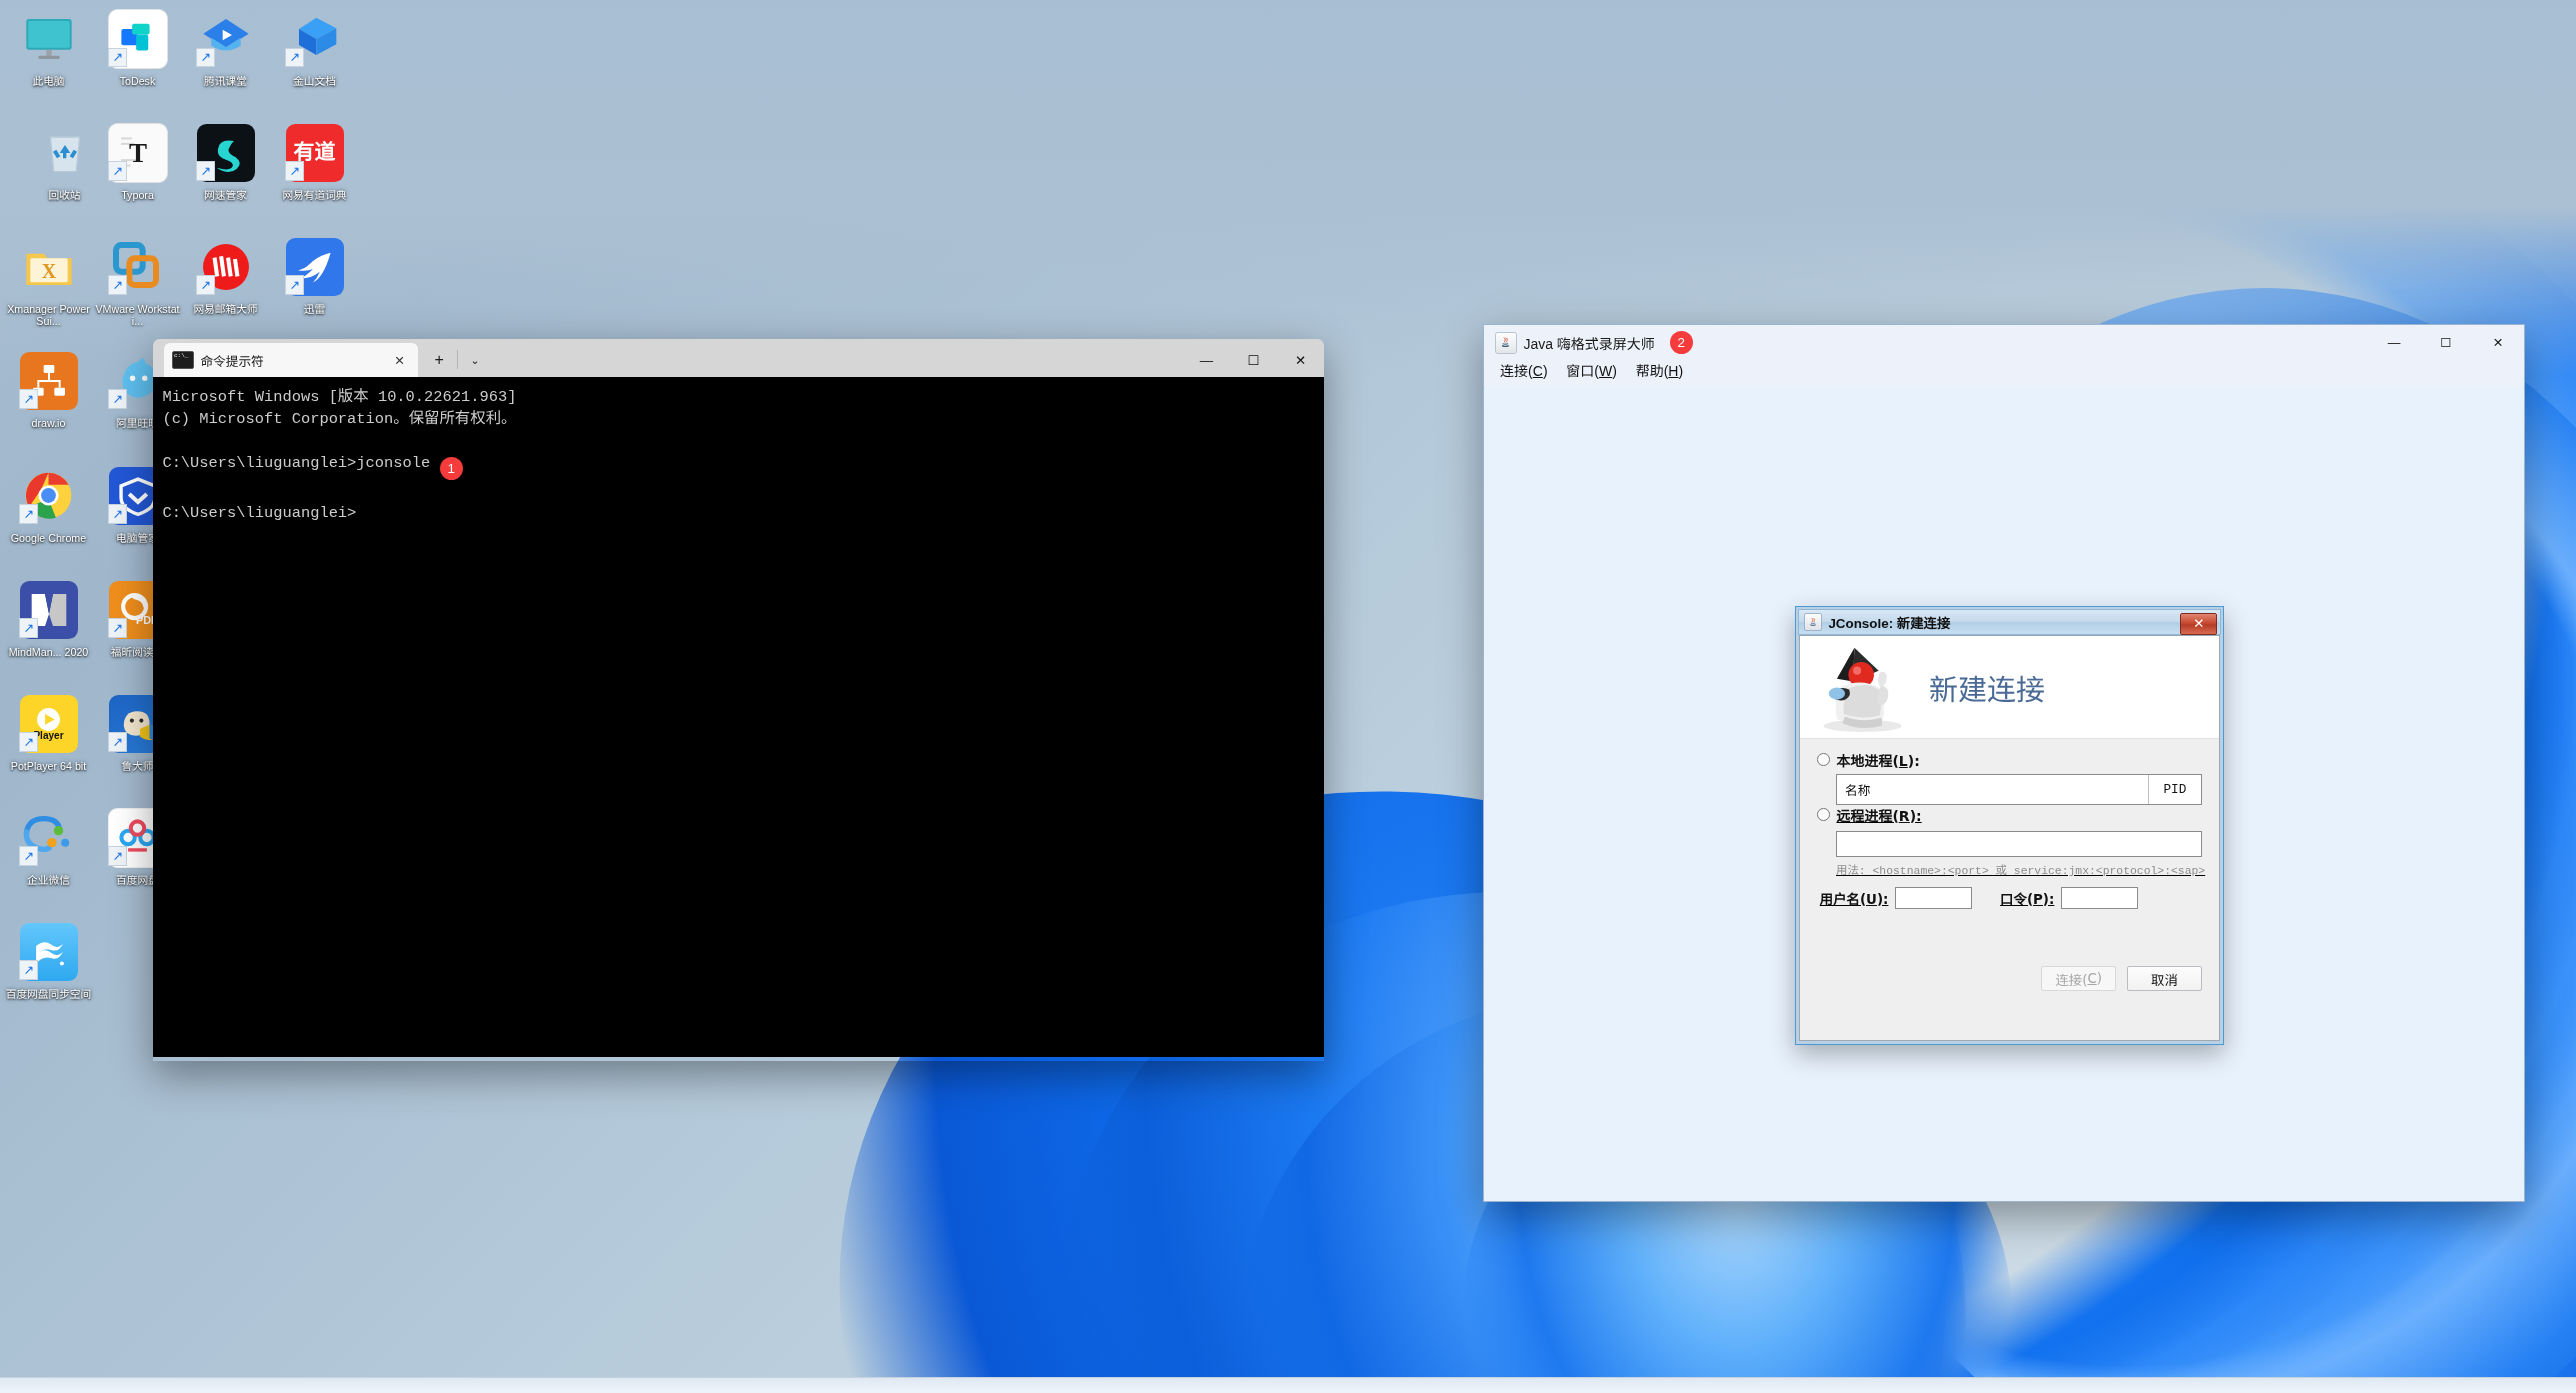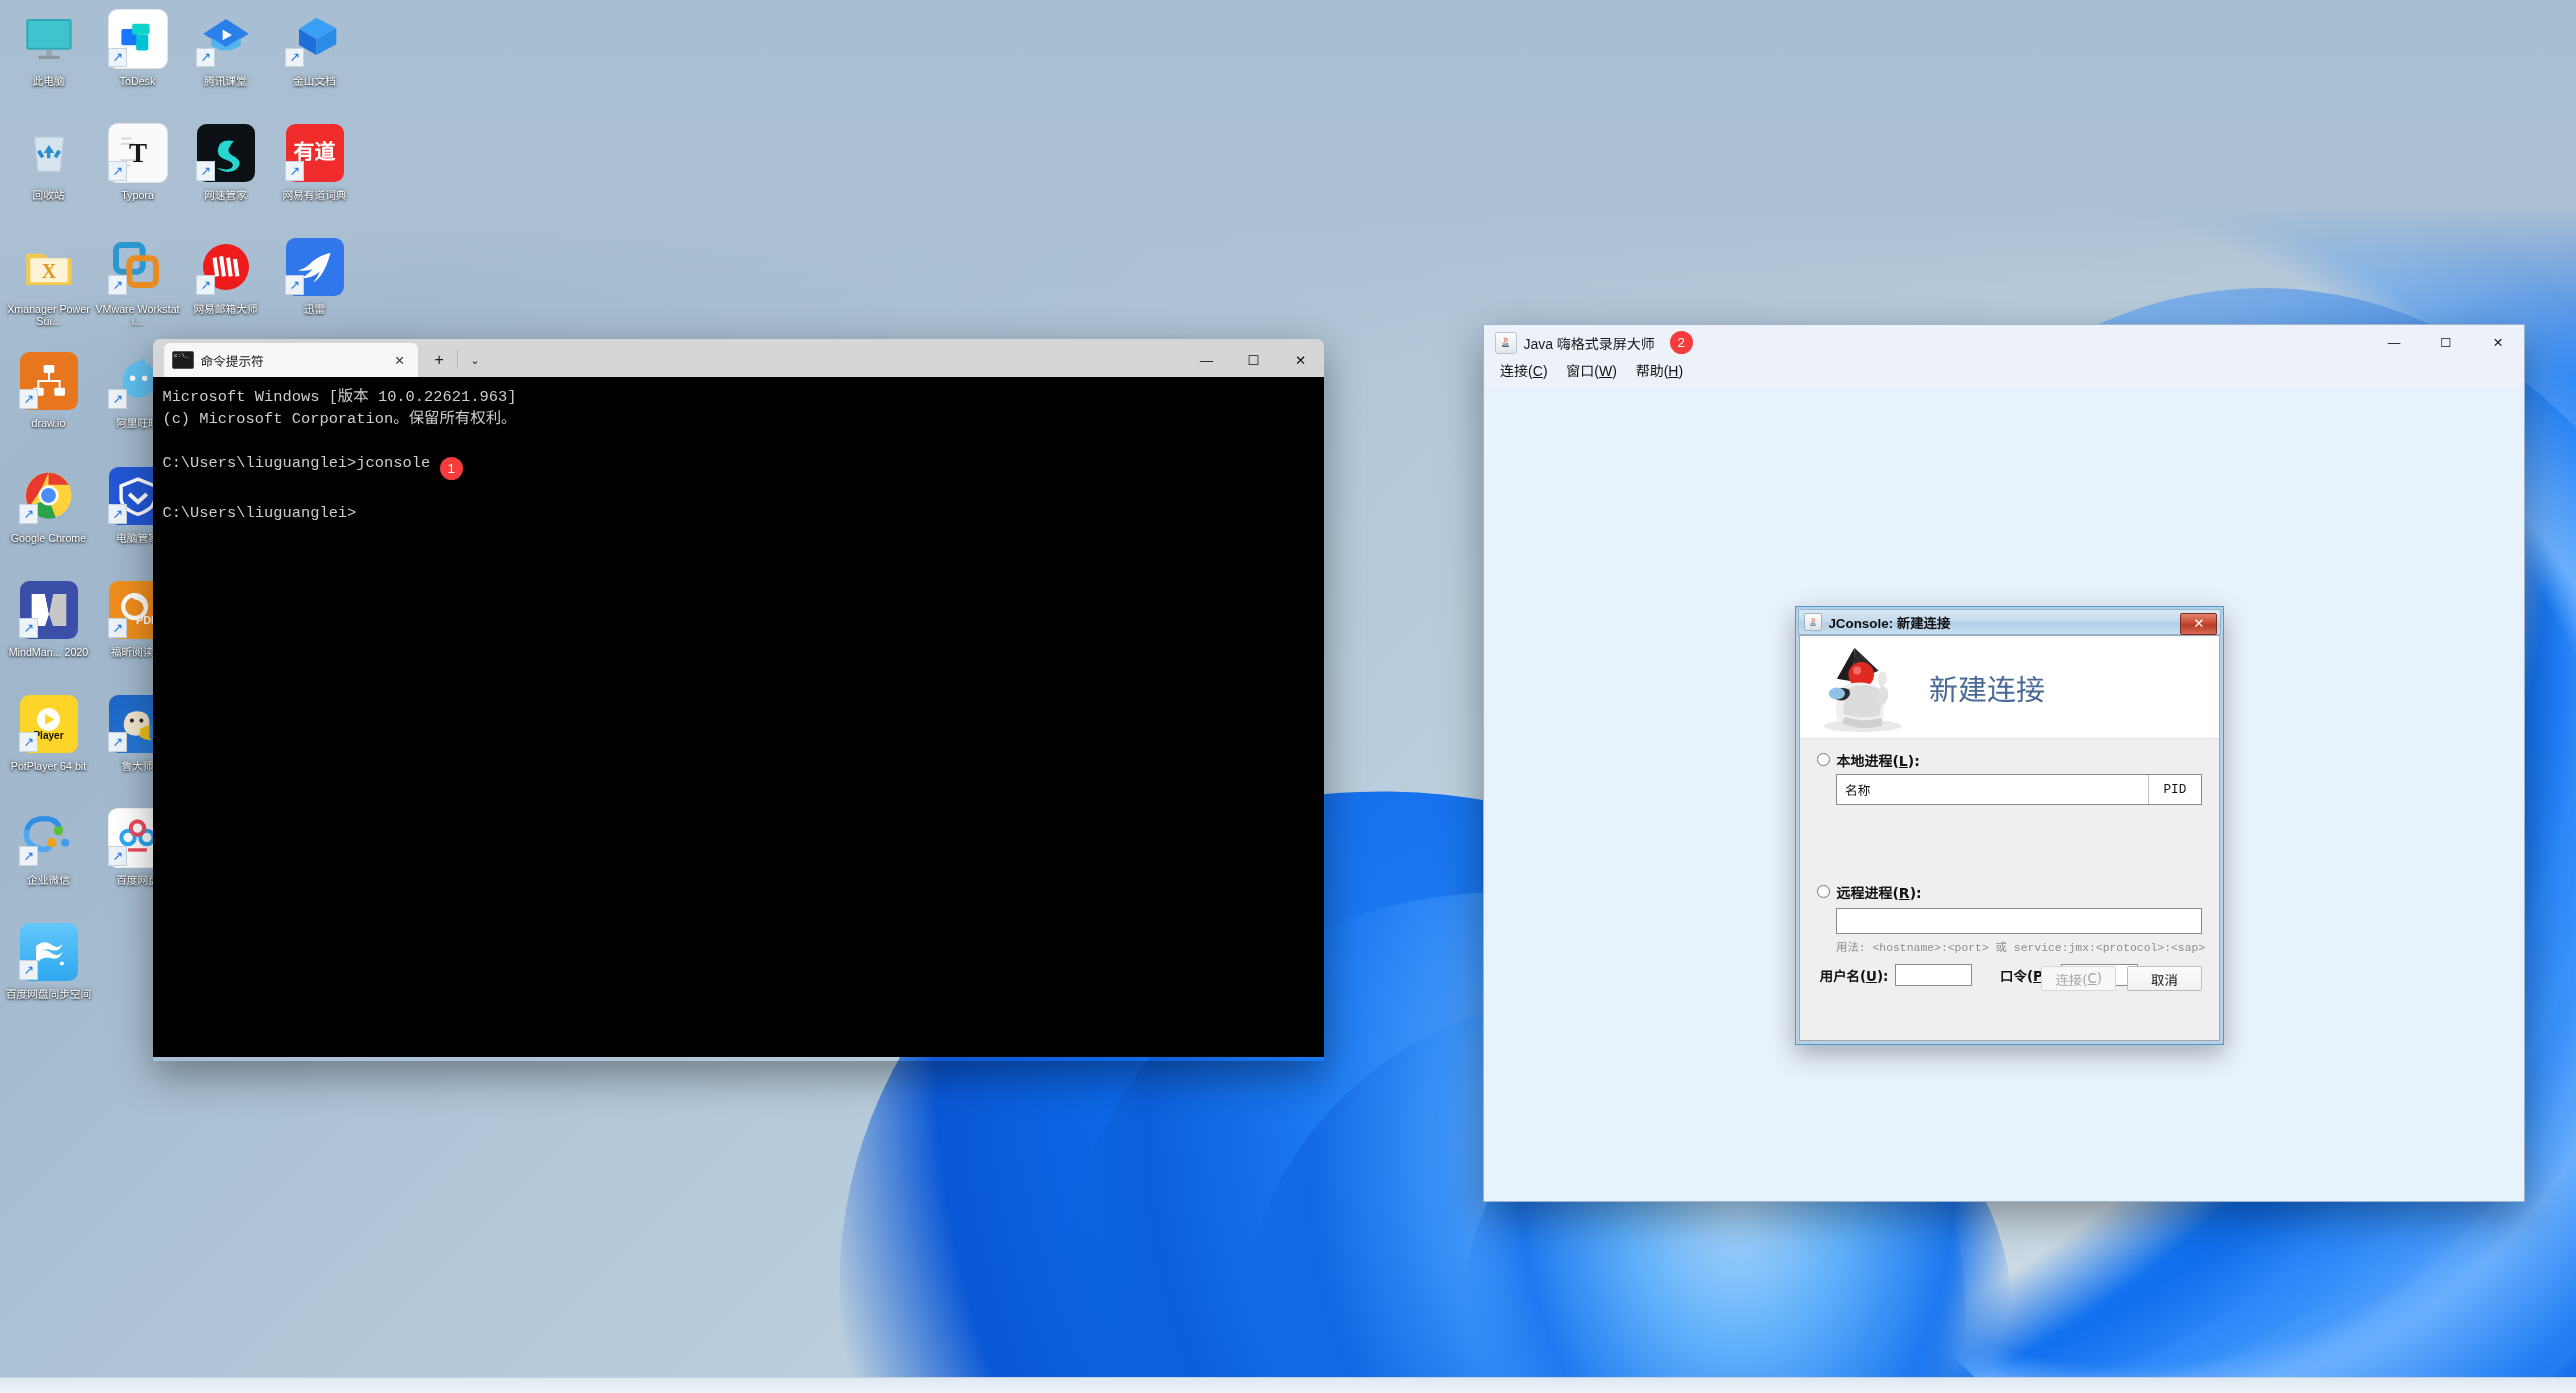--- a/index.html
+++ b/index.html
@@ -107,21 +107,21 @@
   #duke{margin-left:14.8px;width:93px;height:93px;position:relative;flex:none;}
   #nc-heading{margin-left:21.5px;font-size:29px;color:#4a6a96;font-family:"DejaVu Sans",sans-serif;}
   #nc-form{padding:10.7px 17.4px 0 17.4px;position:relative;height:calc(100% - 102px);box-sizing:border-box;}
   .radio-row{display:flex;align-items:center;gap:6.7px;}
   .radio{width:12.7px;height:12.7px;border:1.3px solid #777;border-radius:50%;background:#fbfbfb;box-sizing:border-box;flex:none;}
   .radio-label{font-size:14px;font-weight:bold;color:#111;font-family:"DejaVu Sans",sans-serif;}
   #proc-table{margin:4px 0 0 19px;height:31px;border:1.3px solid #8b8b8b;background:#fff;display:flex;box-sizing:border-box;}
   #proc-col-name{flex:1;display:flex;align-items:center;padding-left:8px;font-size:12.7px;color:#111;font-family:"DejaVu Sans",sans-serif;}
   #proc-col-div{width:0.7px;background:#c0c0c0;}
   #proc-col-pid{width:52px;display:flex;align-items:center;justify-content:center;font-size:12.7px;color:#111;font-family:"Liberation Mono",monospace;}
-  #remote-block{margin-top:77px;}
+  #remote-block{text-decoration:underline;}
   #remote-input{margin:6.7px 0 0 19px;height:24px;border:0.7px solid #8b8b8b;background:#fff;}
   #remote-hint{margin:4px 0 0 19px;font-size:11.4px;color:#8d8d8d;font-family:"Liberation Mono","DejaVu Sans Mono",monospace;white-space:nowrap;}
   #cred-row{margin:9.4px 0 0 2.7px;display:flex;align-items:center;}
   .cred-label{font-size:13.4px;font-weight:bold;color:#111;font-family:"DejaVu Sans",sans-serif;white-space:nowrap;}
   .cred-input{height:20px;border:0.7px solid #8b8b8b;background:#fff;margin-left:6.7px;}
   #cred-user-input{width:75px;}
   #cred-pass-input{width:75px;}
   #cred-gap{width:28px;}
   #nc-buttons{position:absolute;right:17.4px;bottom:50px;display:flex;gap:10.7px;}
   .nc-btn{height:25.5px;min-width:75px;border:0.7px solid #b9bcc0;border-radius:2px;background:linear-gradient(180deg,#fdfdfd,#f1f1f1);
@@ -195,21 +195,21 @@
           <svg width="56" height="56" viewBox="0 0 84 84">
             <path d="M44 10 L74 26 L44 42 L18 27z" fill="#3aa0f5"></path>
             <path d="M18 27 v24 l26 15 v-24z" fill="#1e6fd9"></path>
             <path d="M44 42 l30 -16 v24 l-30 16z" fill="#2b8be6"></path>
           </svg>
         </div>
         <div class="shortcut">↗</div>
       </div>
       <div class="dlabel">金山文档</div>
     </div>
-    <div class="dicon" style="left: 4px; top: 119px;">
+    <div class="dicon" style="left: 20px; top: 119px;">
       <div class="glyph">
         <div class="art" style="background: none;">
           <svg width="56" height="56" viewBox="0 0 84 84">
             <path d="M20 18 h44 l-5 52 h-34z" fill="#dfeaf2" opacity=".85" stroke="#b9cbd8" stroke-width="2"></path>
             <path d="M42 30 l8 12 h-6 v8 h-5 v-8 h-5z" fill="#2a8fd0"></path>
             <path d="M30 50 l-6 -10 l5 -3 l6 10z" fill="#2a8fd0"></path>
             <path d="M54 50 l6 -10 l-5 -3 l-6 10z" fill="#2a8fd0"></path>
           </svg>
         </div>
       </div>

